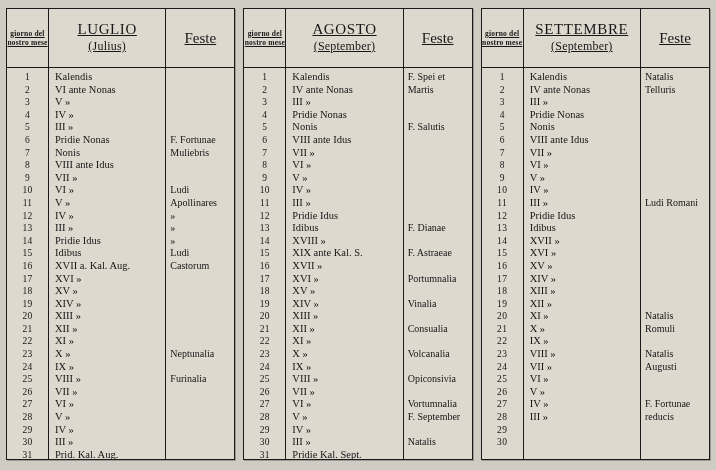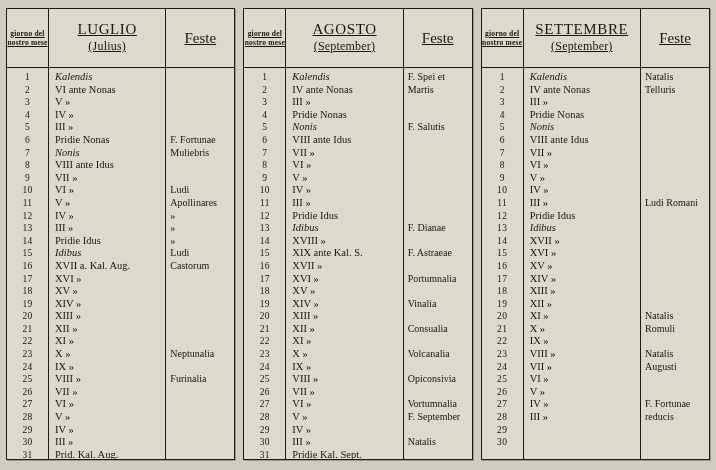--- a/index.html
+++ b/index.html
@@ -102,21 +102,20 @@
     color: #161616;
     white-space: nowrap;
     overflow: hidden;
   }
   .col-num .cell {
     text-align: center;
     font-size: 9.5px;
     letter-spacing: 0.3px;
   }
   .ital {
-    font-style: italic;
   }
   .col-feste .cell {
     font-size: 10px;
   }
 </style>
 </head>
 <body>
 
 <div id="page">
   <div class="month-table" id="t0">

